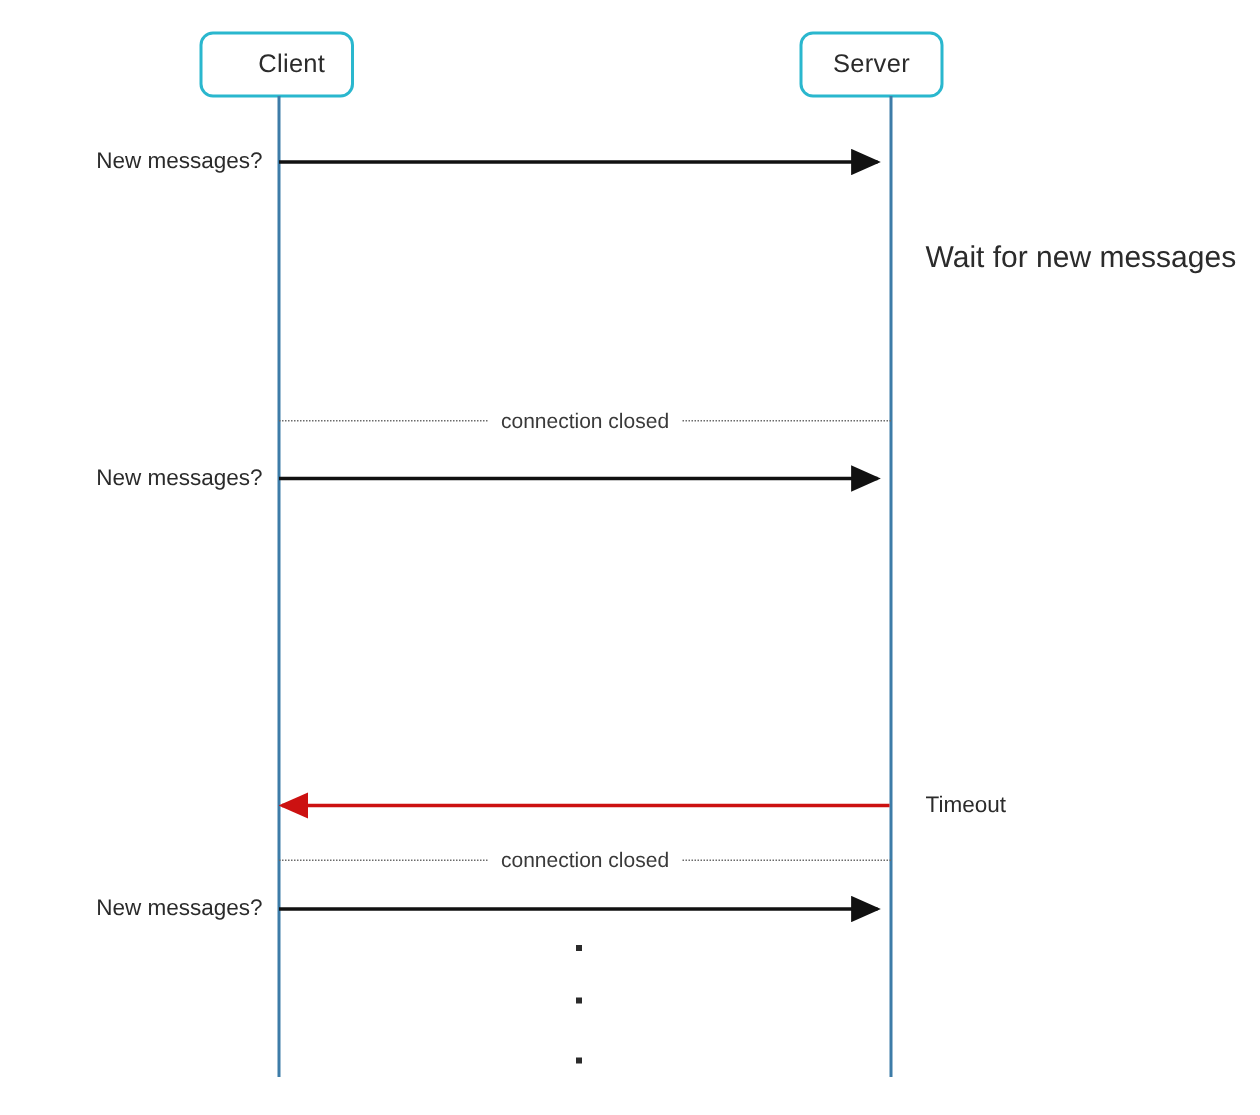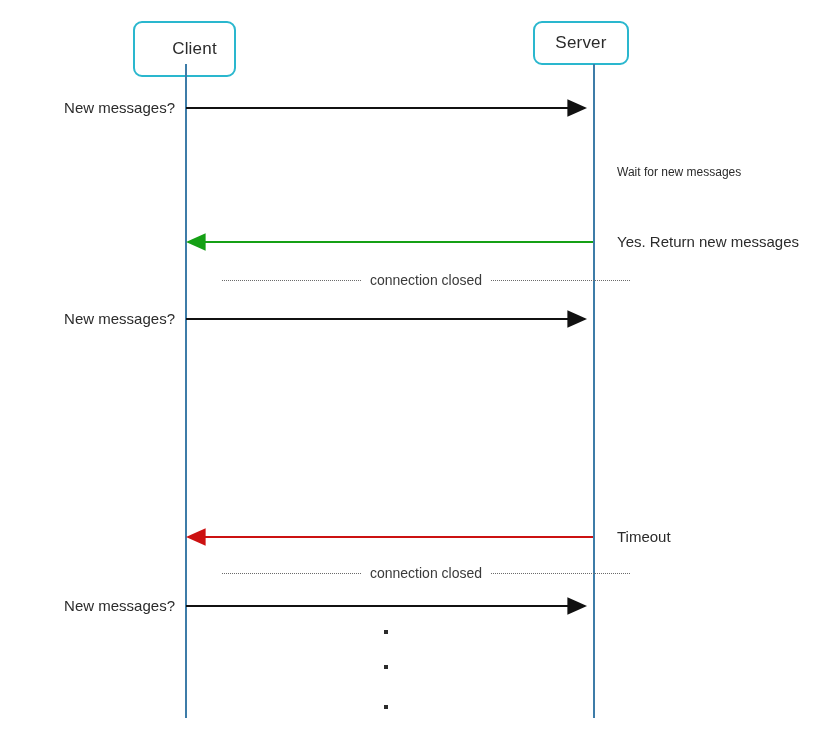--- a/index.html
+++ b/index.html
@@ -26,21 +26,21 @@
     border: 2px solid #2ab7ce;
     border-radius: 9px;
     background: #ffffff;
     display: flex;
     align-items: center;
     justify-content: center;
     font-size: 17px;
     color: #2b2b2b;
     letter-spacing: 0.2px;
   }
-  #participant-client { left: 133px; top: 21px; width: 103px; height: 56px; padding-left: 20px; }
+  #participant-client { left: 133px; top: 21px; width: 103px; height: 44px; padding-left: 20px; }
   #participant-server { left: 533px; top: 21px; width: 96px; height: 44px; }
 
   
   .lifeline {
     position: absolute;
     width: 2px;
     background: #3d7ca8;
   }
   #lifeline-client { left: 185px; top: 64px; height: 654px; }
   #lifeline-server { left: 593px; top: 64px; height: 654px; }
@@ -83,21 +83,20 @@
 
   
   .separator-row {
     position: absolute;
     left: 186px;
     width: 408px;
     height: 18px;
     display: flex;
     align-items: center;
     gap: 0;
-    padding-left: 36px;
   }
   .sep-dash {
     flex: 1 1 auto;
     height: 0;
     border-top: 1.5px dotted #6b6b6b;
   }
   .sep-text {
     flex: 0 0 auto;
     padding: 0 9px;
     font-size: 14px;
@@ -123,21 +122,21 @@
   }
   #ellipsis-dot-1 { top: 4px; }
   #ellipsis-dot-2 { top: 39px; }
   #ellipsis-dot-3 { top: 79px; }
 
   
   .note-right {
     position: absolute;
     left: 617px;
     white-space: nowrap;
-    font-size: 12px;
+    font-size: 20px;
     color: #2b2b2b;
     line-height: 26px;
   }
 </style>
 </head>
 <body>
 
 <div id="diagram">
 
   <div class="participant-box" id="participant-client">
@@ -158,31 +157,20 @@
         <marker id="head-black-1" markerWidth="9" markerHeight="8" refX="8" refY="4" orient="auto">
           <path d="M0,0 L9,4 L0,8 Z" fill="#111111"></path>
         </marker>
       </defs>
       <line x1="6" y1="13" x2="405" y2="13" stroke="#111111" stroke-width="2.2" marker-end="url(#head-black-1)"></line>
     </svg>
   </div>
 
   <div class="note-right" style="top:159px;">Wait for new messages</div>
 
-  <div class="message-row" style="top:229px;">
-    <svg class="arrow-svg" viewBox="0 0 420 26">
-      <defs>
-        <marker id="head-green" markerWidth="9" markerHeight="8" refX="8" refY="4" orient="auto">
-          <path d="M0,0 L9,4 L0,8 Z" fill="#15a015"></path>
-        </marker>
-      </defs>
-      <line x1="413" y1="13" x2="8" y2="13" stroke="#15a015" stroke-width="2.2" marker-end="url(#head-green)"></line>
-    </svg>
-    <span class="msg-label-right">Yes. Return new messages</span>
-  </div>
 
   <div class="separator-row" style="top:271px;">
     <span class="sep-dash"></span>
     <span class="sep-text">connection closed</span>
     <span class="sep-dash"></span>
   </div>
 
   <div class="message-row" style="top:306px;">
     <span class="msg-label-left">New messages?</span>
     <svg class="arrow-svg" viewBox="0 0 420 26">

